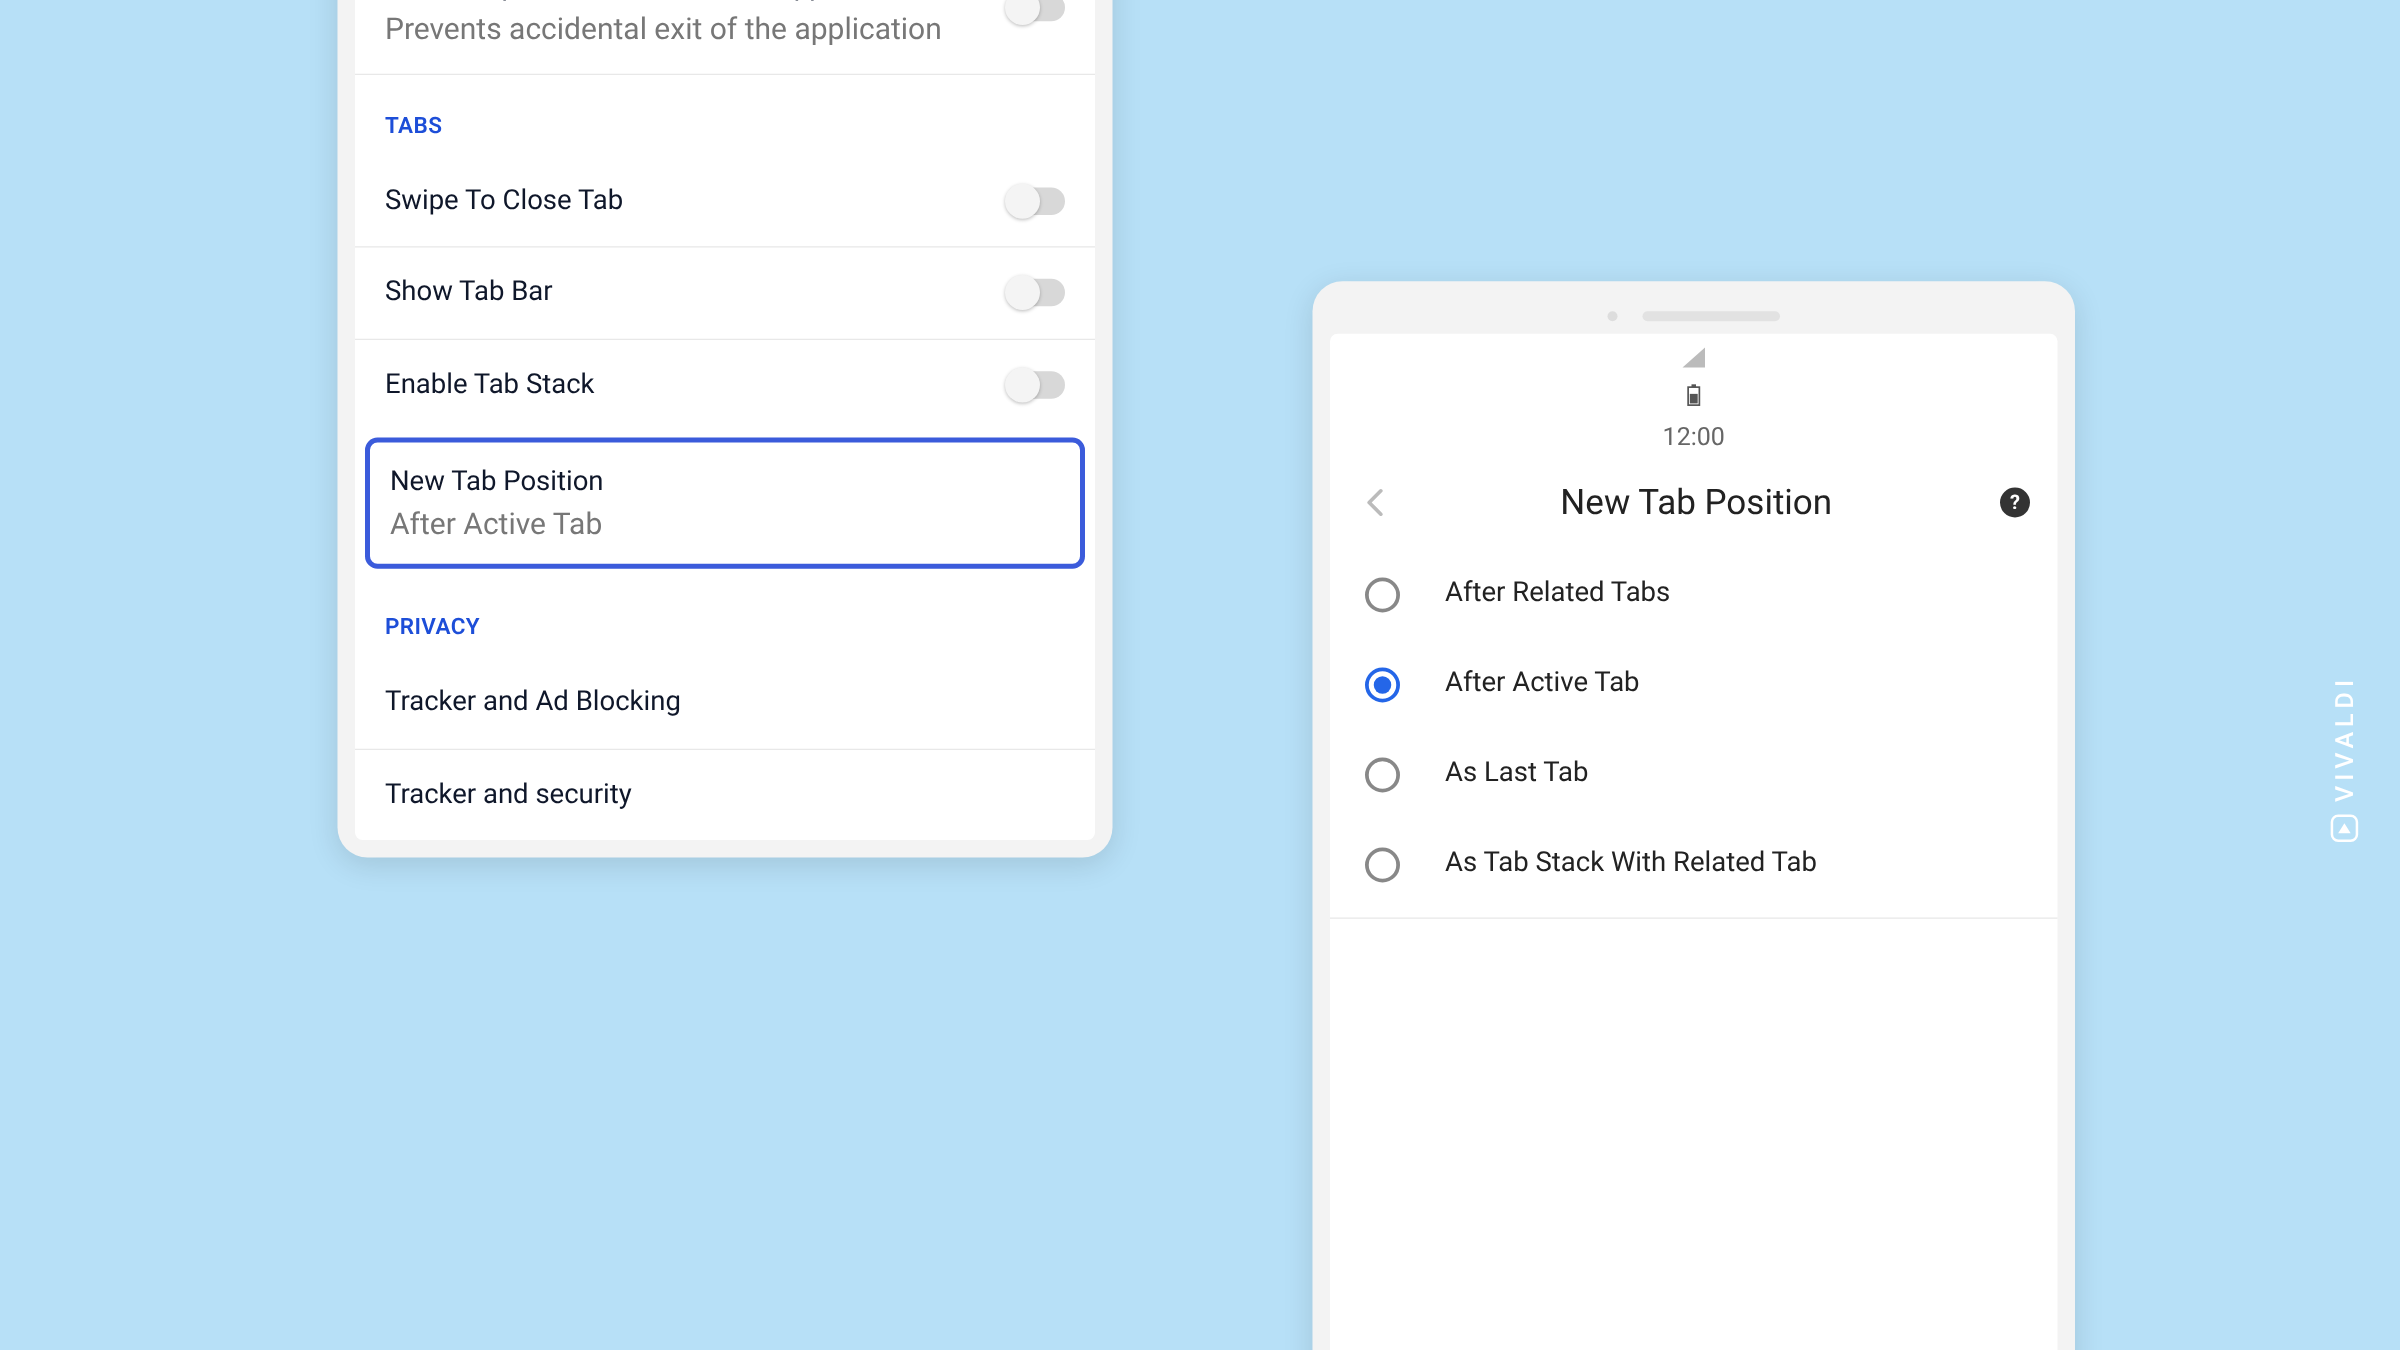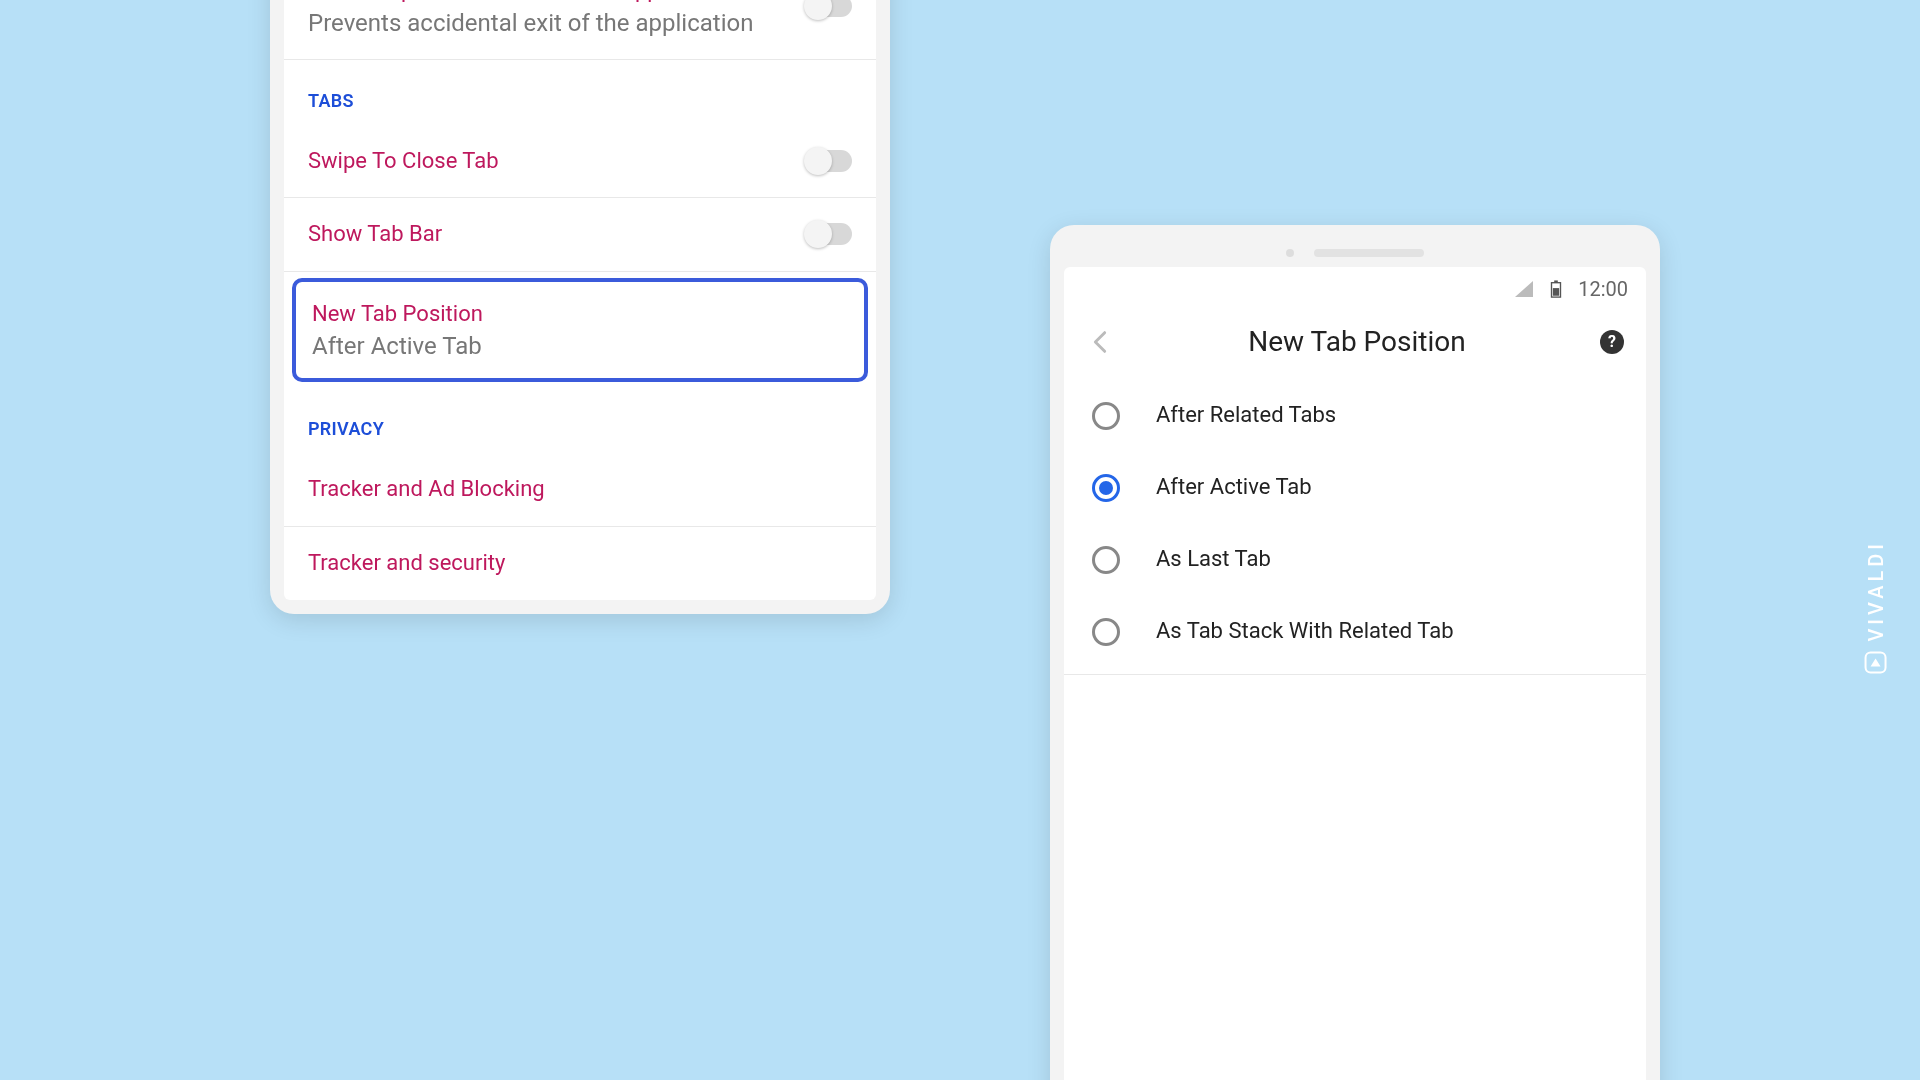--- a/index.html
+++ b/index.html
@@ -30,21 +30,21 @@
     display: flex;
     align-items: center;
     justify-content: space-between;
     padding: 22px 24px;
     border-bottom: 1px solid #e8e8e8;
   }
   .setting-row.no-border { border-bottom: none; }
   .setting-text { flex: 1; }
   .setting-title {
     font-size: 22px;
-    color: #be185d;
+    color: #0f172a;
     line-height: 1.3;
   }
   .setting-sub {
     font-size: 24px;
     color: #777;
     margin-top: 4px;
   }
   .section-header {
     font-size: 18px;
     font-weight: 600;
@@ -110,20 +110,21 @@
     height: 850px;
   }
   .status-bar {
     display: flex;
     justify-content: flex-end;
     align-items: center;
     gap: 12px;
     padding: 10px 18px 6px 18px;
     color: #666;
     font-size: 20px;
+    flex-direction: column;
   }
   .signal-icon, .battery-icon { width: 20px; height: 18px; }
   .header-bar {
     display: flex;
     align-items: center;
     padding: 18px 22px 22px 22px;
     position: relative;
   }
   .back-btn {
     width: 28px; height: 28px;
@@ -231,20 +232,24 @@
     <div class="setting-row">
       <div class="setting-title">Swipe To Close Tab</div>
       <div class="toggle"></div>
     </div>
 
     <div class="setting-row">
       <div class="setting-title">Show Tab Bar</div>
       <div class="toggle"></div>
     </div>
 
+    <div class="setting-row no-border">
+      <div class="setting-title">Enable Tab Stack</div>
+      <div class="toggle"></div>
+    </div>
 
     <div class="highlighted">
       <div class="setting-row">
         <div class="setting-text">
           <div class="setting-title">New Tab Position</div>
           <div class="setting-sub">After Active Tab</div>
         </div>
       </div>
     </div>
 

